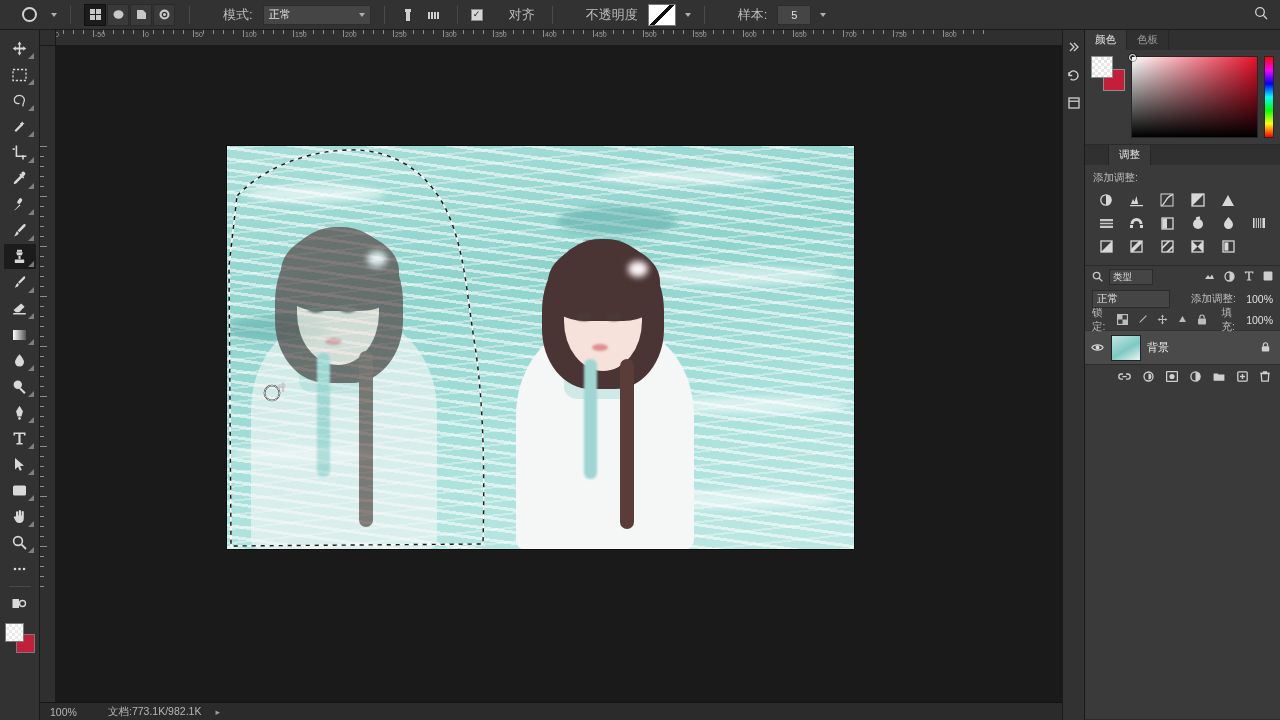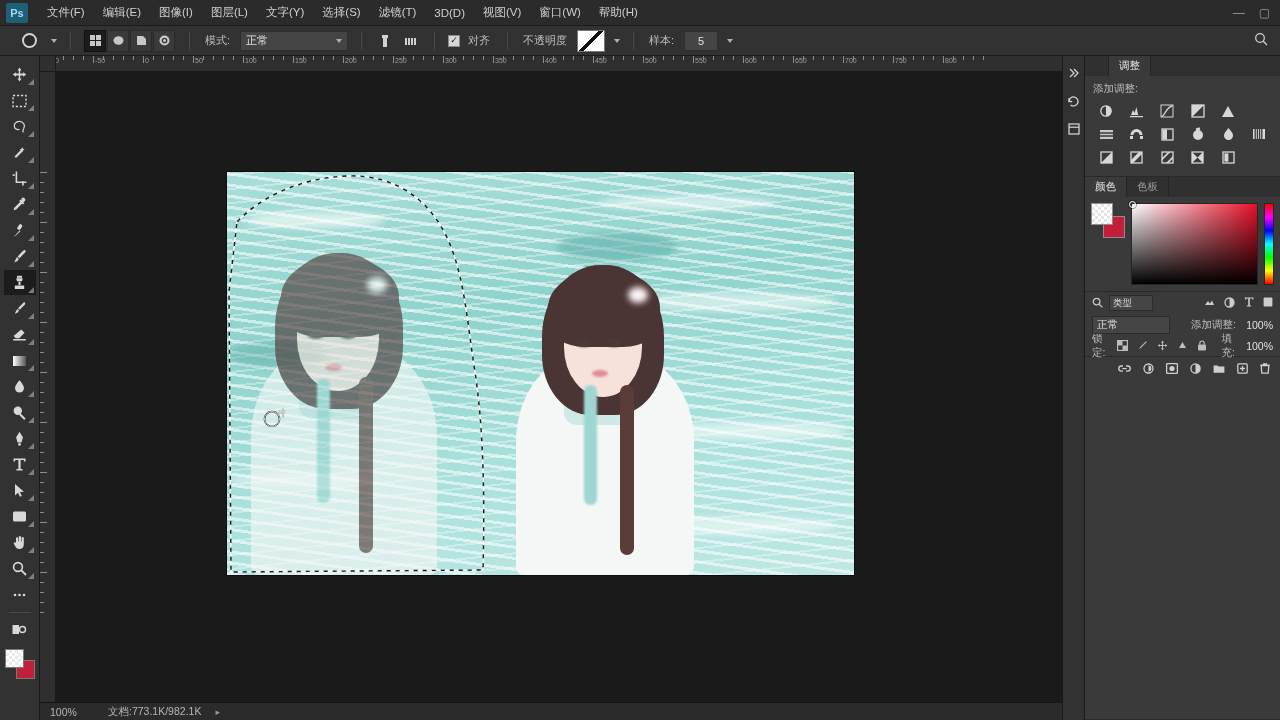--- a/index.html
+++ b/index.html
@@ -44,21 +44,21 @@
   }
   .caret { width:0;height:0;border-left:3px solid transparent;border-right:3px solid transparent;border-top:4px solid #b0b0b0; margin-left:3px;}
   .divider-v { width:1px; height:18px; background:#4a4a4a; margin:0 7px; }
   .btn-group { display:flex; align-items:center; }
   .sqbtn {
     width: 22px; height: 22px; margin-right: 1px; display:flex; align-items:center; justify-content:center;
     background: #3a3a3a; border: 1px solid #2a2a2a;
   }
   .sqbtn.active { background:#1c1c1c; border-color:#111; }
   .sqbtn svg { display:block; }
-  .opt-label { color:#bdbdbd; font-size:11px; margin:0 4px 0 2px; white-space:nowrap; }
+  .opt-label { color:#bdbdbd; font-size:13px; margin:0 4px 0 20px; white-space:nowrap; }
   .opt-select {
     height: 20px; width: 108px; background:#454545; border:1px solid #2d2d2d;
     display:flex; align-items:center; padding:0 5px; color:#e2e2e2; font-size:11px;
     justify-content: space-between;
   }
   .opt-num {
     height:20px; width:34px; background:#454545; border:1px solid #2d2d2d;
     display:flex; align-items:center; justify-content:center; color:#e2e2e2; font-size:11px;
   }
   .chk {
@@ -189,38 +189,20 @@
   .layers-bottom { height:26px; display:flex; align-items:center; justify-content:flex-end; gap:12px; padding:0 10px; background:#3a3a3a; border-top:1px solid #2a2a2a; color:#cfcfcf; }
   .panel-flex { flex:1 1 auto; min-height:0; background:#3a3a3a; }
   svg { fill:none; stroke:currentColor; stroke-width:1.3; }
   svg .f { fill:currentColor; stroke:none; }
 </style>
 </head>
 <body>
 
 <div class="app">
 
-  <div class="menubar">
-    <div class="app-logo">Ps</div>
-    <div class="menu-item">文件(F)</div>
-    <div class="menu-item">编辑(E)</div>
-    <div class="menu-item">图像(I)</div>
-    <div class="menu-item">图层(L)</div>
-    <div class="menu-item">文字(Y)</div>
-    <div class="menu-item">选择(S)</div>
-    <div class="menu-item">滤镜(T)</div>
-    <div class="menu-item">3D(D)</div>
-    <div class="menu-item">视图(V)</div>
-    <div class="menu-item">窗口(W)</div>
-    <div class="menu-item">帮助(H)</div>
-    <div class="menubar-right">
-      <span class="winbtn">—</span>
-      <span class="winbtn">▢</span>
-    </div>
-  </div>
 
   <div class="optionsbar">
     <div class="opt-tool-preset">
       <div class="circle-ico"></div>
     </div>
     <div class="caret"></div>
     <div class="divider-v"></div>
 
     <div class="btn-group">
       <div class="sqbtn active">
@@ -690,147 +672,147 @@
             <rect x="1" y="1" width="10" height="10"></rect>
             <path d="M1 4.2 H11"></path>
           </svg>
       </div>
     </div>
 
     <div class="rightdock">
 
       <div class="panel">
         <div class="panel-tabs">
-          <div class="ptab" style="min-width:24px"></div>
-          <div class="ptab active">调整</div>
-          <div class="ptab-fill"></div>
-        </div>
-        <div class="adjust-body">
-          <div class="adjust-title">添加调整:</div>
-          <div class="adj-grid">
-            <div class="adj-cell">
-              <svg width="14" height="14" viewBox="0 0 14 14">
-                  <circle cx="7" cy="7" r="5.2"></circle>
-                  <path class="f" d="M7 1.8 a5.2 5.2 0 0 1 0 10.4z"></path>
-                </svg>
-            </div>
-            <div class="adj-cell">
-              <svg width="15" height="14" viewBox="0 0 15 14">
-                  <path class="f" d="M2 11 l2-5 1.6 3 1.8-6 1.8 8z"></path>
-                  <path d="M1 12.6 H14"></path>
-                </svg>
-            </div>
-            <div class="adj-cell">
-              <svg width="14" height="14" viewBox="0 0 14 14">
-                  <rect x="1" y="1" width="12" height="12" stroke-width="1"></rect>
-                  <path d="M1.5 12.5 C5 12 6 3 12.5 1.8" stroke-width="1.4"></path>
-                </svg>
-            </div>
-            <div class="adj-cell">
-              <svg width="14" height="14" viewBox="0 0 14 14">
-                  <rect x="1" y="1" width="12" height="12"></rect>
-                  <path class="f" d="M1 1 h12 L1 13z"></path>
-                </svg>
-            </div>
-            <div class="adj-cell">
-              <svg width="14" height="13" viewBox="0 0 14 13">
-                  <path class="f" d="M7 1 L13 12 H1z"></path>
-                </svg>
-            </div>
-            <div class="adj-cell"></div>
-
-            <div class="adj-cell">
-              <svg width="15" height="13" viewBox="0 0 15 13">
-                  <rect class="f" x="1" y="2" width="13" height="9" opacity=".9"></rect>
-                  <path d="M1 5 H14 M1 8 H14" stroke="#3a3a3a"></path>
-                </svg>
-            </div>
-            <div class="adj-cell">
-              <svg width="15" height="12" viewBox="0 0 15 12">
-                  <path class="f" d="M7.5 1 a6 6 0 0 1 6 6 h-3 a3 3 0 0 0-6 0 h-3 a6 6 0 0 1 6-6z"></path>
-                  <rect class="f" x="1" y="8" width="3" height="3"></rect>
-                  <rect class="f" x="11" y="8" width="3" height="3"></rect>
-                </svg>
-            </div>
-            <div class="adj-cell">
-              <svg width="13" height="13" viewBox="0 0 13 13">
-                  <rect x="1" y="1" width="11" height="11"></rect>
-                  <rect class="f" x="1.5" y="1.5" width="4.5" height="10"></rect>
-                </svg>
-            </div>
-            <div class="adj-cell">
-              <svg width="14" height="14" viewBox="0 0 14 14">
-                  <circle class="f" cx="7" cy="8" r="5"></circle>
-                  <rect class="f" x="5" y="0.8" width="4" height="2.6" transform="rotate(-20 7 2)"></rect>
-                </svg>
-            </div>
-            <div class="adj-cell">
-              <svg width="13" height="14" viewBox="0 0 13 14">
-                  <path class="f" d="M6.5 1 C9.5 4.5 11 6.6 11 8.6 A4.5 4.5 0 0 1 2 8.6 C2 6.6 3.5 4.5 6.5 1z"></path>
-                </svg>
-            </div>
-            <div class="adj-cell">
-              <svg width="14" height="12" viewBox="0 0 14 12">
-                  <rect class="f" x="1" y="1" width="12" height="10"></rect>
-                  <path d="M3.2 1 V11 M5.4 1 V11 M7.6 1 V11 M9.8 1 V11" stroke="#3a3a3a"></path>
-                </svg>
-            </div>
-
-            <div class="adj-cell">
-              <svg width="13" height="13" viewBox="0 0 13 13">
-                  <rect x="1" y="1" width="11" height="11"></rect>
-                  <path class="f" d="M1 12 L12 1 V12z"></path>
-                </svg>
-            </div>
-            <div class="adj-cell">
-              <svg width="13" height="13" viewBox="0 0 13 13">
-                  <rect x="1" y="1" width="11" height="11"></rect>
-                  <path class="f" d="M1 9 L9 1 h3 v2 L3 12 H1z"></path>
-                </svg>
-            </div>
-            <div class="adj-cell">
-              <svg width="13" height="13" viewBox="0 0 13 13">
-                  <rect x="1" y="1" width="11" height="11"></rect>
-                  <path class="f" d="M1 7 L7 1 h2.4 L1 9.4z M5 12 L12 5 v2.6 L7.6 12z"></path>
-                </svg>
-            </div>
-            <div class="adj-cell">
-              <svg width="13" height="13" viewBox="0 0 13 13">
-                  <rect x="1" y="1" width="11" height="11"></rect>
-                  <path class="f" d="M1 1 L6.5 6.5 L1 12z M12 1 L6.5 6.5 L12 12z"></path>
-                </svg>
-            </div>
-            <div class="adj-cell">
-              <svg width="13" height="13" viewBox="0 0 13 13">
-                  <rect x="1" y="1" width="11" height="11"></rect>
-                  <rect class="f" x="2.4" y="2.4" width="4" height="8.2"></rect>
-                </svg>
-            </div>
-          </div>
-        </div>
-      </div>
-
-      <div class="panel">
-        <div class="panel-tabs">
           <div class="ptab active">颜色</div>
           <div class="ptab">色板</div>
           <div class="ptab-fill"></div>
         </div>
         <div class="colorpanel-body">
           <div class="cp-swatches">
             <div class="bg2"></div>
             <div class="fg2"></div>
           </div>
           <div class="cp-ramp">
             <div class="cp-marker"></div>
           </div>
           <div class="cp-side"></div>
         </div>
       </div>
 
+      <div class="panel">
+        <div class="panel-tabs">
+          <div class="ptab" style="min-width:24px"></div>
+          <div class="ptab active">调整</div>
+          <div class="ptab-fill"></div>
+        </div>
+        <div class="adjust-body">
+          <div class="adjust-title">添加调整:</div>
+          <div class="adj-grid">
+            <div class="adj-cell">
+              <svg width="14" height="14" viewBox="0 0 14 14">
+                  <circle cx="7" cy="7" r="5.2"></circle>
+                  <path class="f" d="M7 1.8 a5.2 5.2 0 0 1 0 10.4z"></path>
+                </svg>
+            </div>
+            <div class="adj-cell">
+              <svg width="15" height="14" viewBox="0 0 15 14">
+                  <path class="f" d="M2 11 l2-5 1.6 3 1.8-6 1.8 8z"></path>
+                  <path d="M1 12.6 H14"></path>
+                </svg>
+            </div>
+            <div class="adj-cell">
+              <svg width="14" height="14" viewBox="0 0 14 14">
+                  <rect x="1" y="1" width="12" height="12" stroke-width="1"></rect>
+                  <path d="M1.5 12.5 C5 12 6 3 12.5 1.8" stroke-width="1.4"></path>
+                </svg>
+            </div>
+            <div class="adj-cell">
+              <svg width="14" height="14" viewBox="0 0 14 14">
+                  <rect x="1" y="1" width="12" height="12"></rect>
+                  <path class="f" d="M1 1 h12 L1 13z"></path>
+                </svg>
+            </div>
+            <div class="adj-cell">
+              <svg width="14" height="13" viewBox="0 0 14 13">
+                  <path class="f" d="M7 1 L13 12 H1z"></path>
+                </svg>
+            </div>
+            <div class="adj-cell"></div>
+
+            <div class="adj-cell">
+              <svg width="15" height="13" viewBox="0 0 15 13">
+                  <rect class="f" x="1" y="2" width="13" height="9" opacity=".9"></rect>
+                  <path d="M1 5 H14 M1 8 H14" stroke="#3a3a3a"></path>
+                </svg>
+            </div>
+            <div class="adj-cell">
+              <svg width="15" height="12" viewBox="0 0 15 12">
+                  <path class="f" d="M7.5 1 a6 6 0 0 1 6 6 h-3 a3 3 0 0 0-6 0 h-3 a6 6 0 0 1 6-6z"></path>
+                  <rect class="f" x="1" y="8" width="3" height="3"></rect>
+                  <rect class="f" x="11" y="8" width="3" height="3"></rect>
+                </svg>
+            </div>
+            <div class="adj-cell">
+              <svg width="13" height="13" viewBox="0 0 13 13">
+                  <rect x="1" y="1" width="11" height="11"></rect>
+                  <rect class="f" x="1.5" y="1.5" width="4.5" height="10"></rect>
+                </svg>
+            </div>
+            <div class="adj-cell">
+              <svg width="14" height="14" viewBox="0 0 14 14">
+                  <circle class="f" cx="7" cy="8" r="5"></circle>
+                  <rect class="f" x="5" y="0.8" width="4" height="2.6" transform="rotate(-20 7 2)"></rect>
+                </svg>
+            </div>
+            <div class="adj-cell">
+              <svg width="13" height="14" viewBox="0 0 13 14">
+                  <path class="f" d="M6.5 1 C9.5 4.5 11 6.6 11 8.6 A4.5 4.5 0 0 1 2 8.6 C2 6.6 3.5 4.5 6.5 1z"></path>
+                </svg>
+            </div>
+            <div class="adj-cell">
+              <svg width="14" height="12" viewBox="0 0 14 12">
+                  <rect class="f" x="1" y="1" width="12" height="10"></rect>
+                  <path d="M3.2 1 V11 M5.4 1 V11 M7.6 1 V11 M9.8 1 V11" stroke="#3a3a3a"></path>
+                </svg>
+            </div>
+
+            <div class="adj-cell">
+              <svg width="13" height="13" viewBox="0 0 13 13">
+                  <rect x="1" y="1" width="11" height="11"></rect>
+                  <path class="f" d="M1 12 L12 1 V12z"></path>
+                </svg>
+            </div>
+            <div class="adj-cell">
+              <svg width="13" height="13" viewBox="0 0 13 13">
+                  <rect x="1" y="1" width="11" height="11"></rect>
+                  <path class="f" d="M1 9 L9 1 h3 v2 L3 12 H1z"></path>
+                </svg>
+            </div>
+            <div class="adj-cell">
+              <svg width="13" height="13" viewBox="0 0 13 13">
+                  <rect x="1" y="1" width="11" height="11"></rect>
+                  <path class="f" d="M1 7 L7 1 h2.4 L1 9.4z M5 12 L12 5 v2.6 L7.6 12z"></path>
+                </svg>
+            </div>
+            <div class="adj-cell">
+              <svg width="13" height="13" viewBox="0 0 13 13">
+                  <rect x="1" y="1" width="11" height="11"></rect>
+                  <path class="f" d="M1 1 L6.5 6.5 L1 12z M12 1 L6.5 6.5 L12 12z"></path>
+                </svg>
+            </div>
+            <div class="adj-cell">
+              <svg width="13" height="13" viewBox="0 0 13 13">
+                  <rect x="1" y="1" width="11" height="11"></rect>
+                  <rect class="f" x="2.4" y="2.4" width="4" height="8.2"></rect>
+                </svg>
+            </div>
+          </div>
+        </div>
+      </div>
+
       <div class="panel panel-flex">
 
         <div class="layers-filter">
           <span>
             <svg width="11" height="11" viewBox="0 0 11 11">
                 <circle cx="4.6" cy="4.6" r="3.3"></circle>
                 <path d="M7.2 7.2 L10.4 10.4"></path>
               </svg>
           </span>
           <div class="lf-box">
@@ -894,20 +876,36 @@
           <span>
             <svg width="10" height="11" viewBox="0 0 10 11">
                 <rect class="f" x="1" y="4.6" width="8" height="5.8" rx="0.8"></rect>
                 <path d="M2.8 4.6 V3.2 a2.2 2.2 0 0 1 4.4 0 V4.6" stroke-width="1.2"></path>
               </svg>
           </span>
           <span style="margin-left:6px">填充:</span>
           <span style="color:#e0e0e0">100%</span>
         </div>
 
+        <div class="layer-row">
+          <span class="eye">
+            <svg width="13" height="9" viewBox="0 0 13 9">
+                <path d="M0.8 4.5 C3 1 10 1 12.2 4.5 C10 8 3 8 0.8 4.5z" stroke-width="1.1"></path>
+                <circle class="f" cx="6.5" cy="4.5" r="1.9"></circle>
+              </svg>
+          </span>
+          <div class="layer-thumb"></div>
+          <span class="layer-name">背景</span>
+          <span class="lock-ico">
+            <svg width="9" height="10" viewBox="0 0 9 10">
+                <rect class="f" x="0.8" y="4.2" width="7.4" height="5.2" rx="0.7"></rect>
+                <path d="M2.4 4.2 V2.9 a2.1 2.1 0 0 1 4.2 0 V4.2" stroke-width="1.1"></path>
+              </svg>
+          </span>
+        </div>
 
         <div class="layers-bottom">
           <span>
             <svg width="13" height="11" viewBox="0 0 13 11">
                 <path d="M5 3 H3.4 a2.6 2.6 0 0 0 0 5.2 H5"></path>
                 <path d="M8 3 h1.6 a2.6 2.6 0 0 1 0 5.2 H8"></path>
                 <path d="M4.4 5.6 H8.6"></path>
               </svg>
           </span>
           <span>

